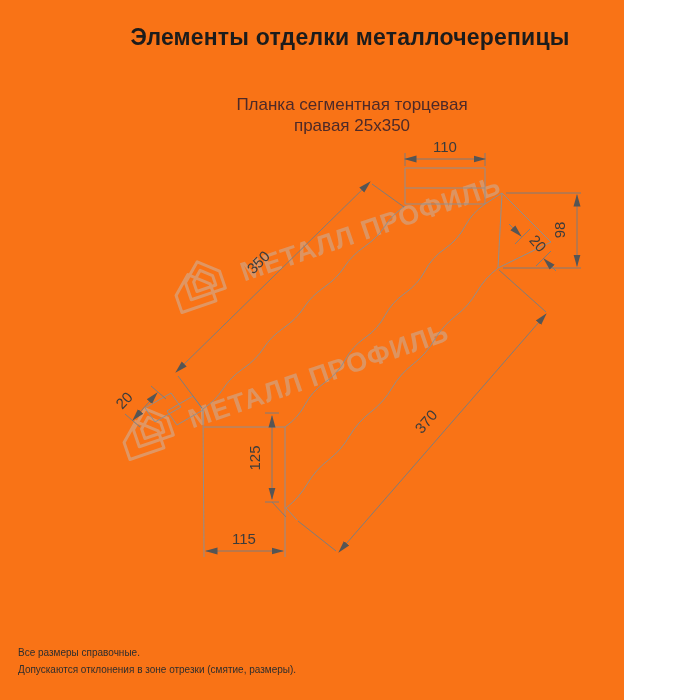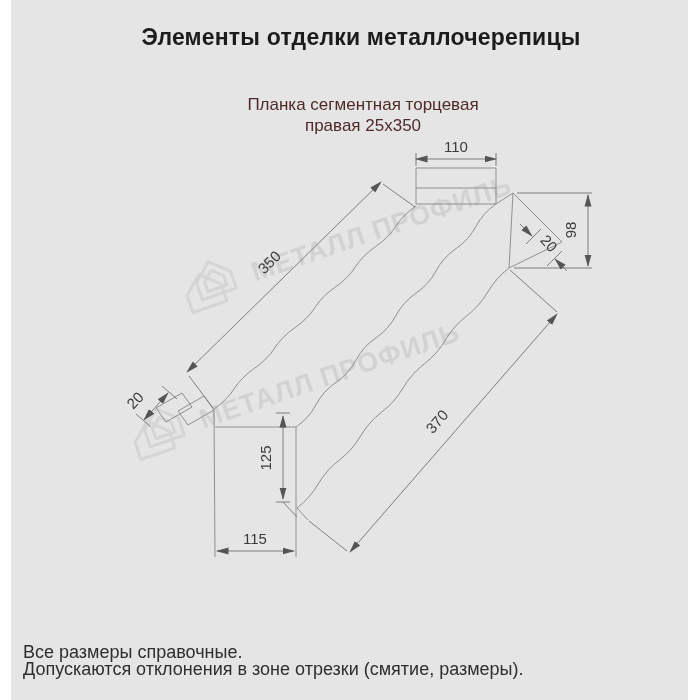--- a/index.html
+++ b/index.html
@@ -1,22 +1,22 @@
 <!DOCTYPE html>
 <html><head>
 <meta charset="utf-8">
 <style>
   html,body{margin:0;padding:0;background:#fff;}
-  .page{position:relative;width:677px;height:700px;background:#e5e5e5;overflow:hidden;
-        font-family:"Liberation Sans", sans-serif;margin-left:11px;}
+  .page{position:relative;width:624px;height:700px;background:#f97316;overflow:hidden;
+        font-family:"Liberation Sans", sans-serif;}
   .title{position:absolute;top:24px;left:0;width:700px;text-align:center;
          font-size:23px;font-weight:bold;color:#1c1c1c;letter-spacing:0.2px;}
   .subtitle{position:absolute;top:94px;left:0;width:704px;text-align:center;
             font-size:17px;line-height:21px;color:#4e2a28;}
-  .footer{position:absolute;left:12px;bottom:22px;font-size:18px;line-height:17px;color:#2e2e2e;}
+  .footer{position:absolute;left:18px;bottom:22px;font-size:10px;line-height:17px;color:#2e2e2e;}
   svg{position:absolute;left:0;top:0;}
   .shape{stroke:#8f8f8f;stroke-width:1;fill:none;}
   .dim{stroke:#7d7d7d;stroke-width:1;fill:none;}
   .dimtxt{font-family:"Liberation Sans",sans-serif;font-size:15px;fill:#3c3c3c;}
   .wmtxt{font-family:"Liberation Sans",sans-serif;font-size:27px;font-weight:bold;
          fill:#bdbdbd;letter-spacing:1px;}
   .wmhouse{stroke:#c2c2c2;stroke-width:3;fill:none;stroke-linejoin:round;}
 </style>
 </head>
 <body>

